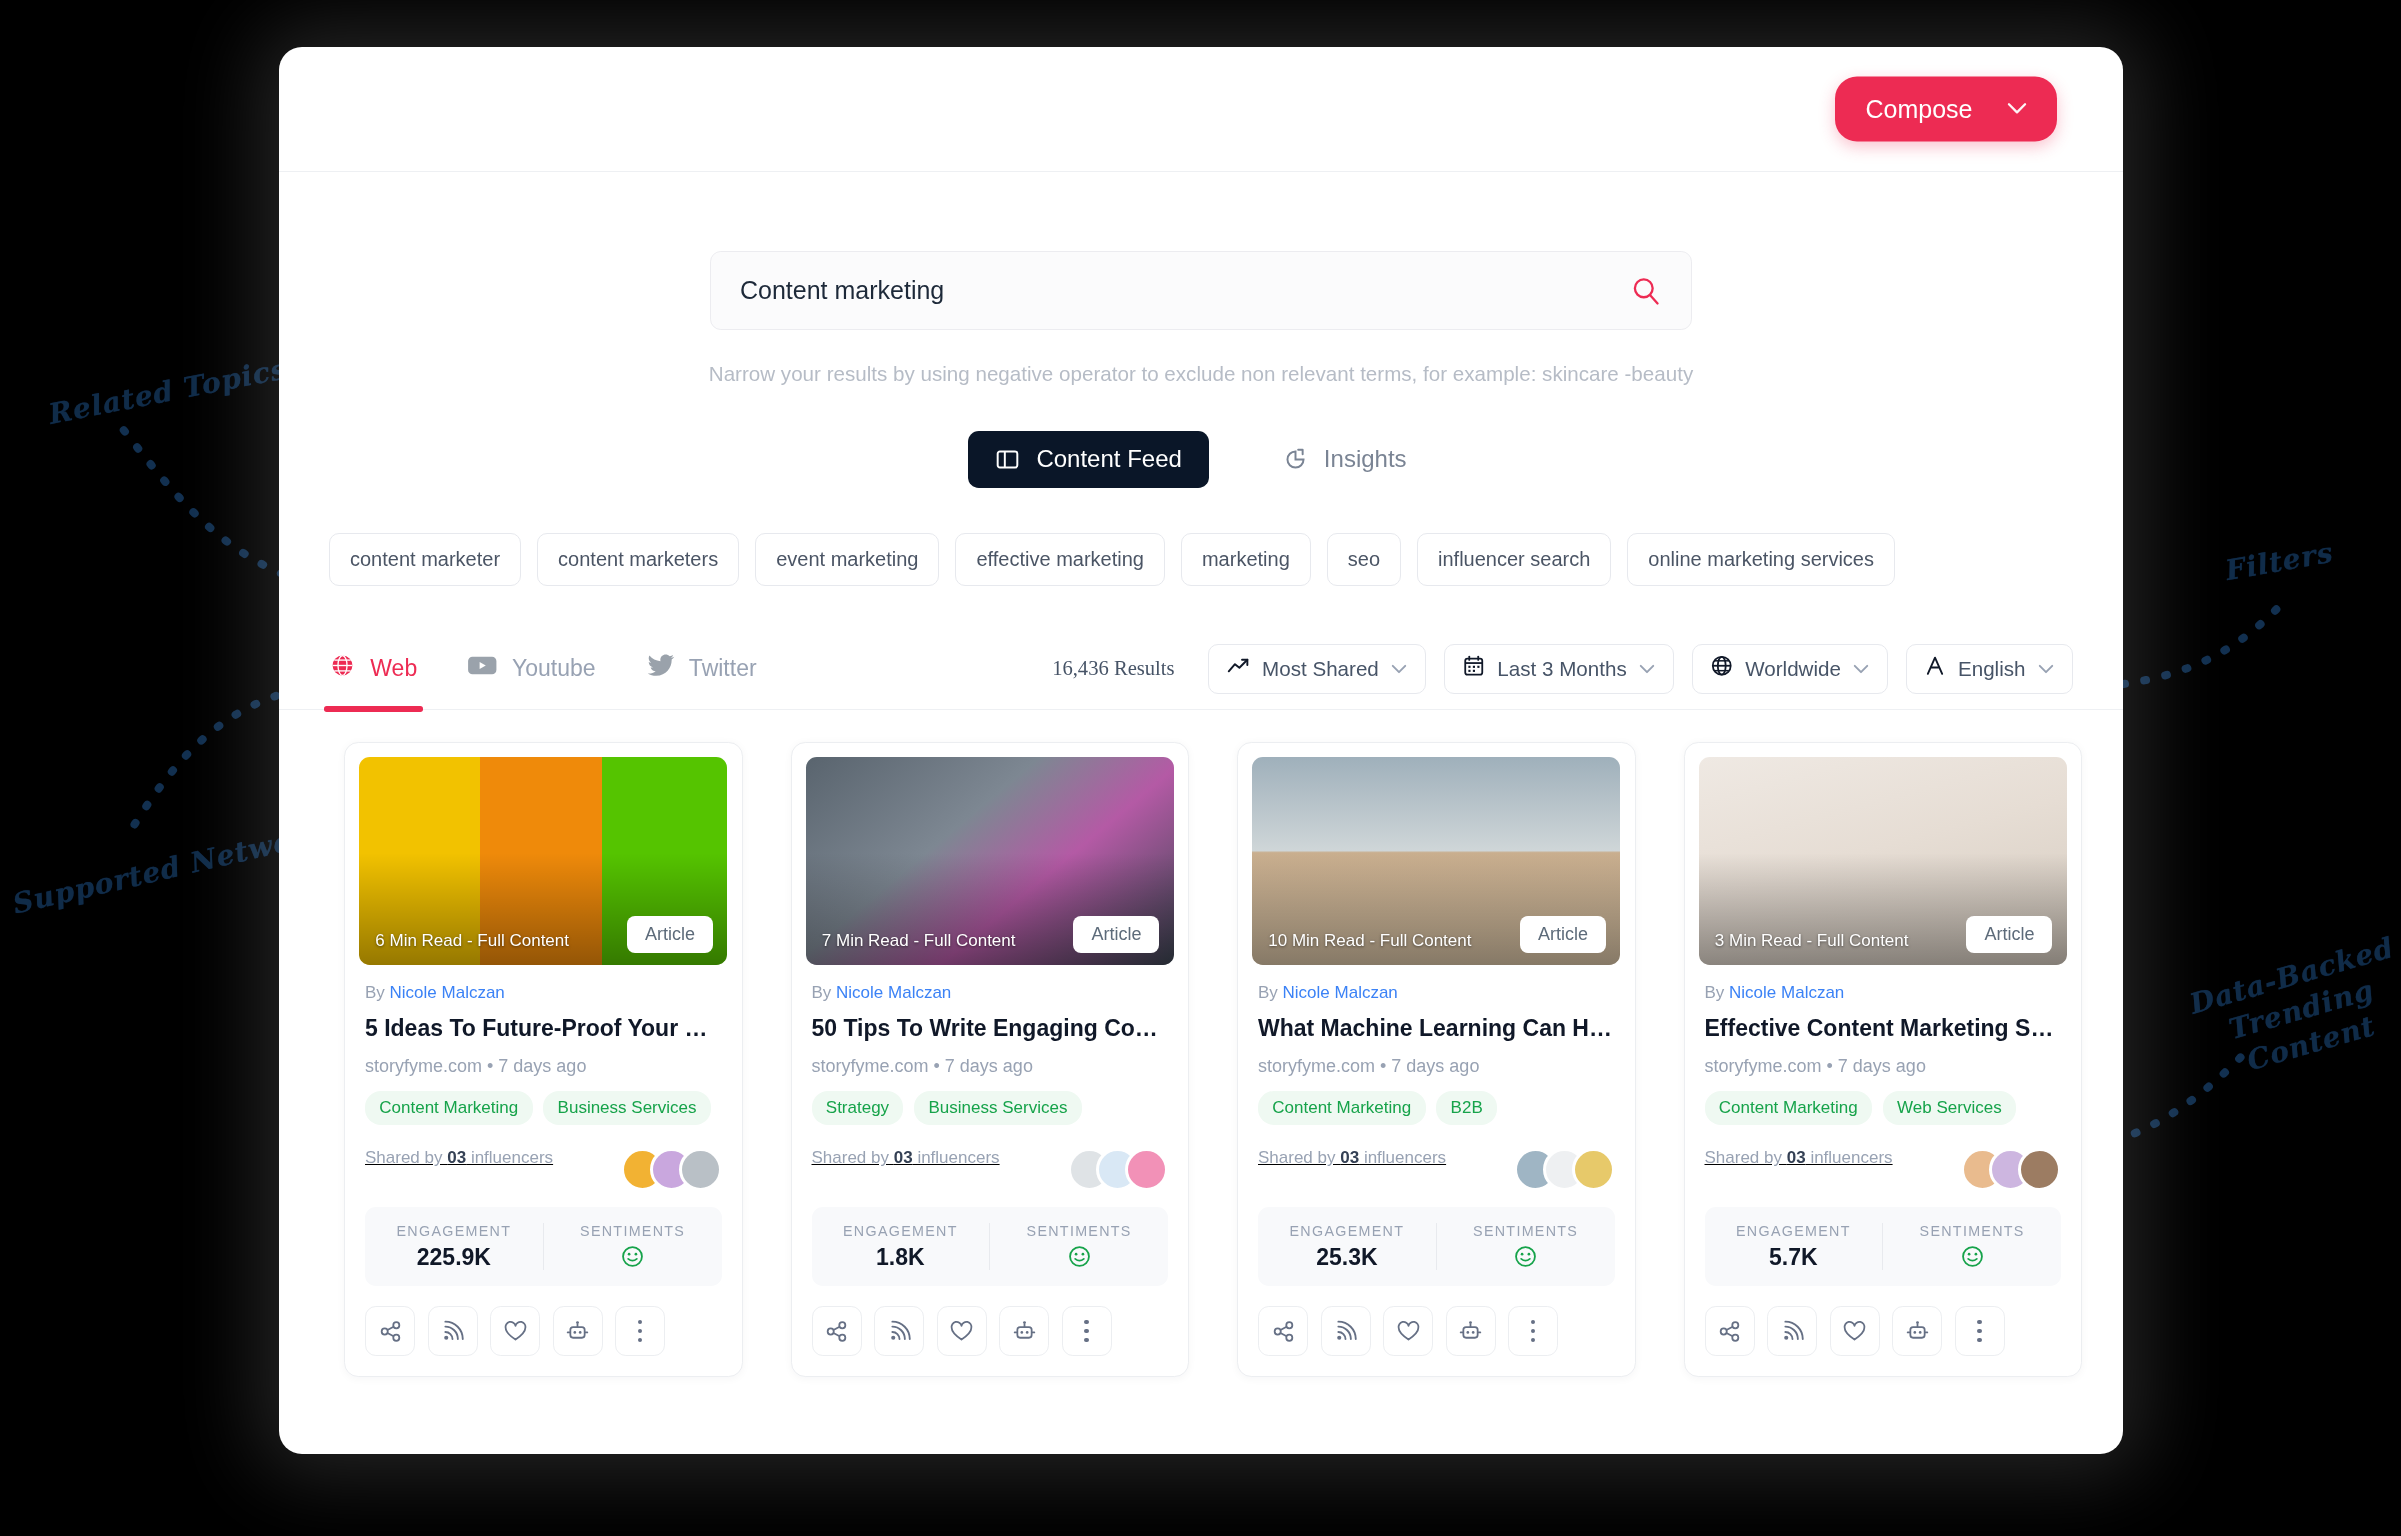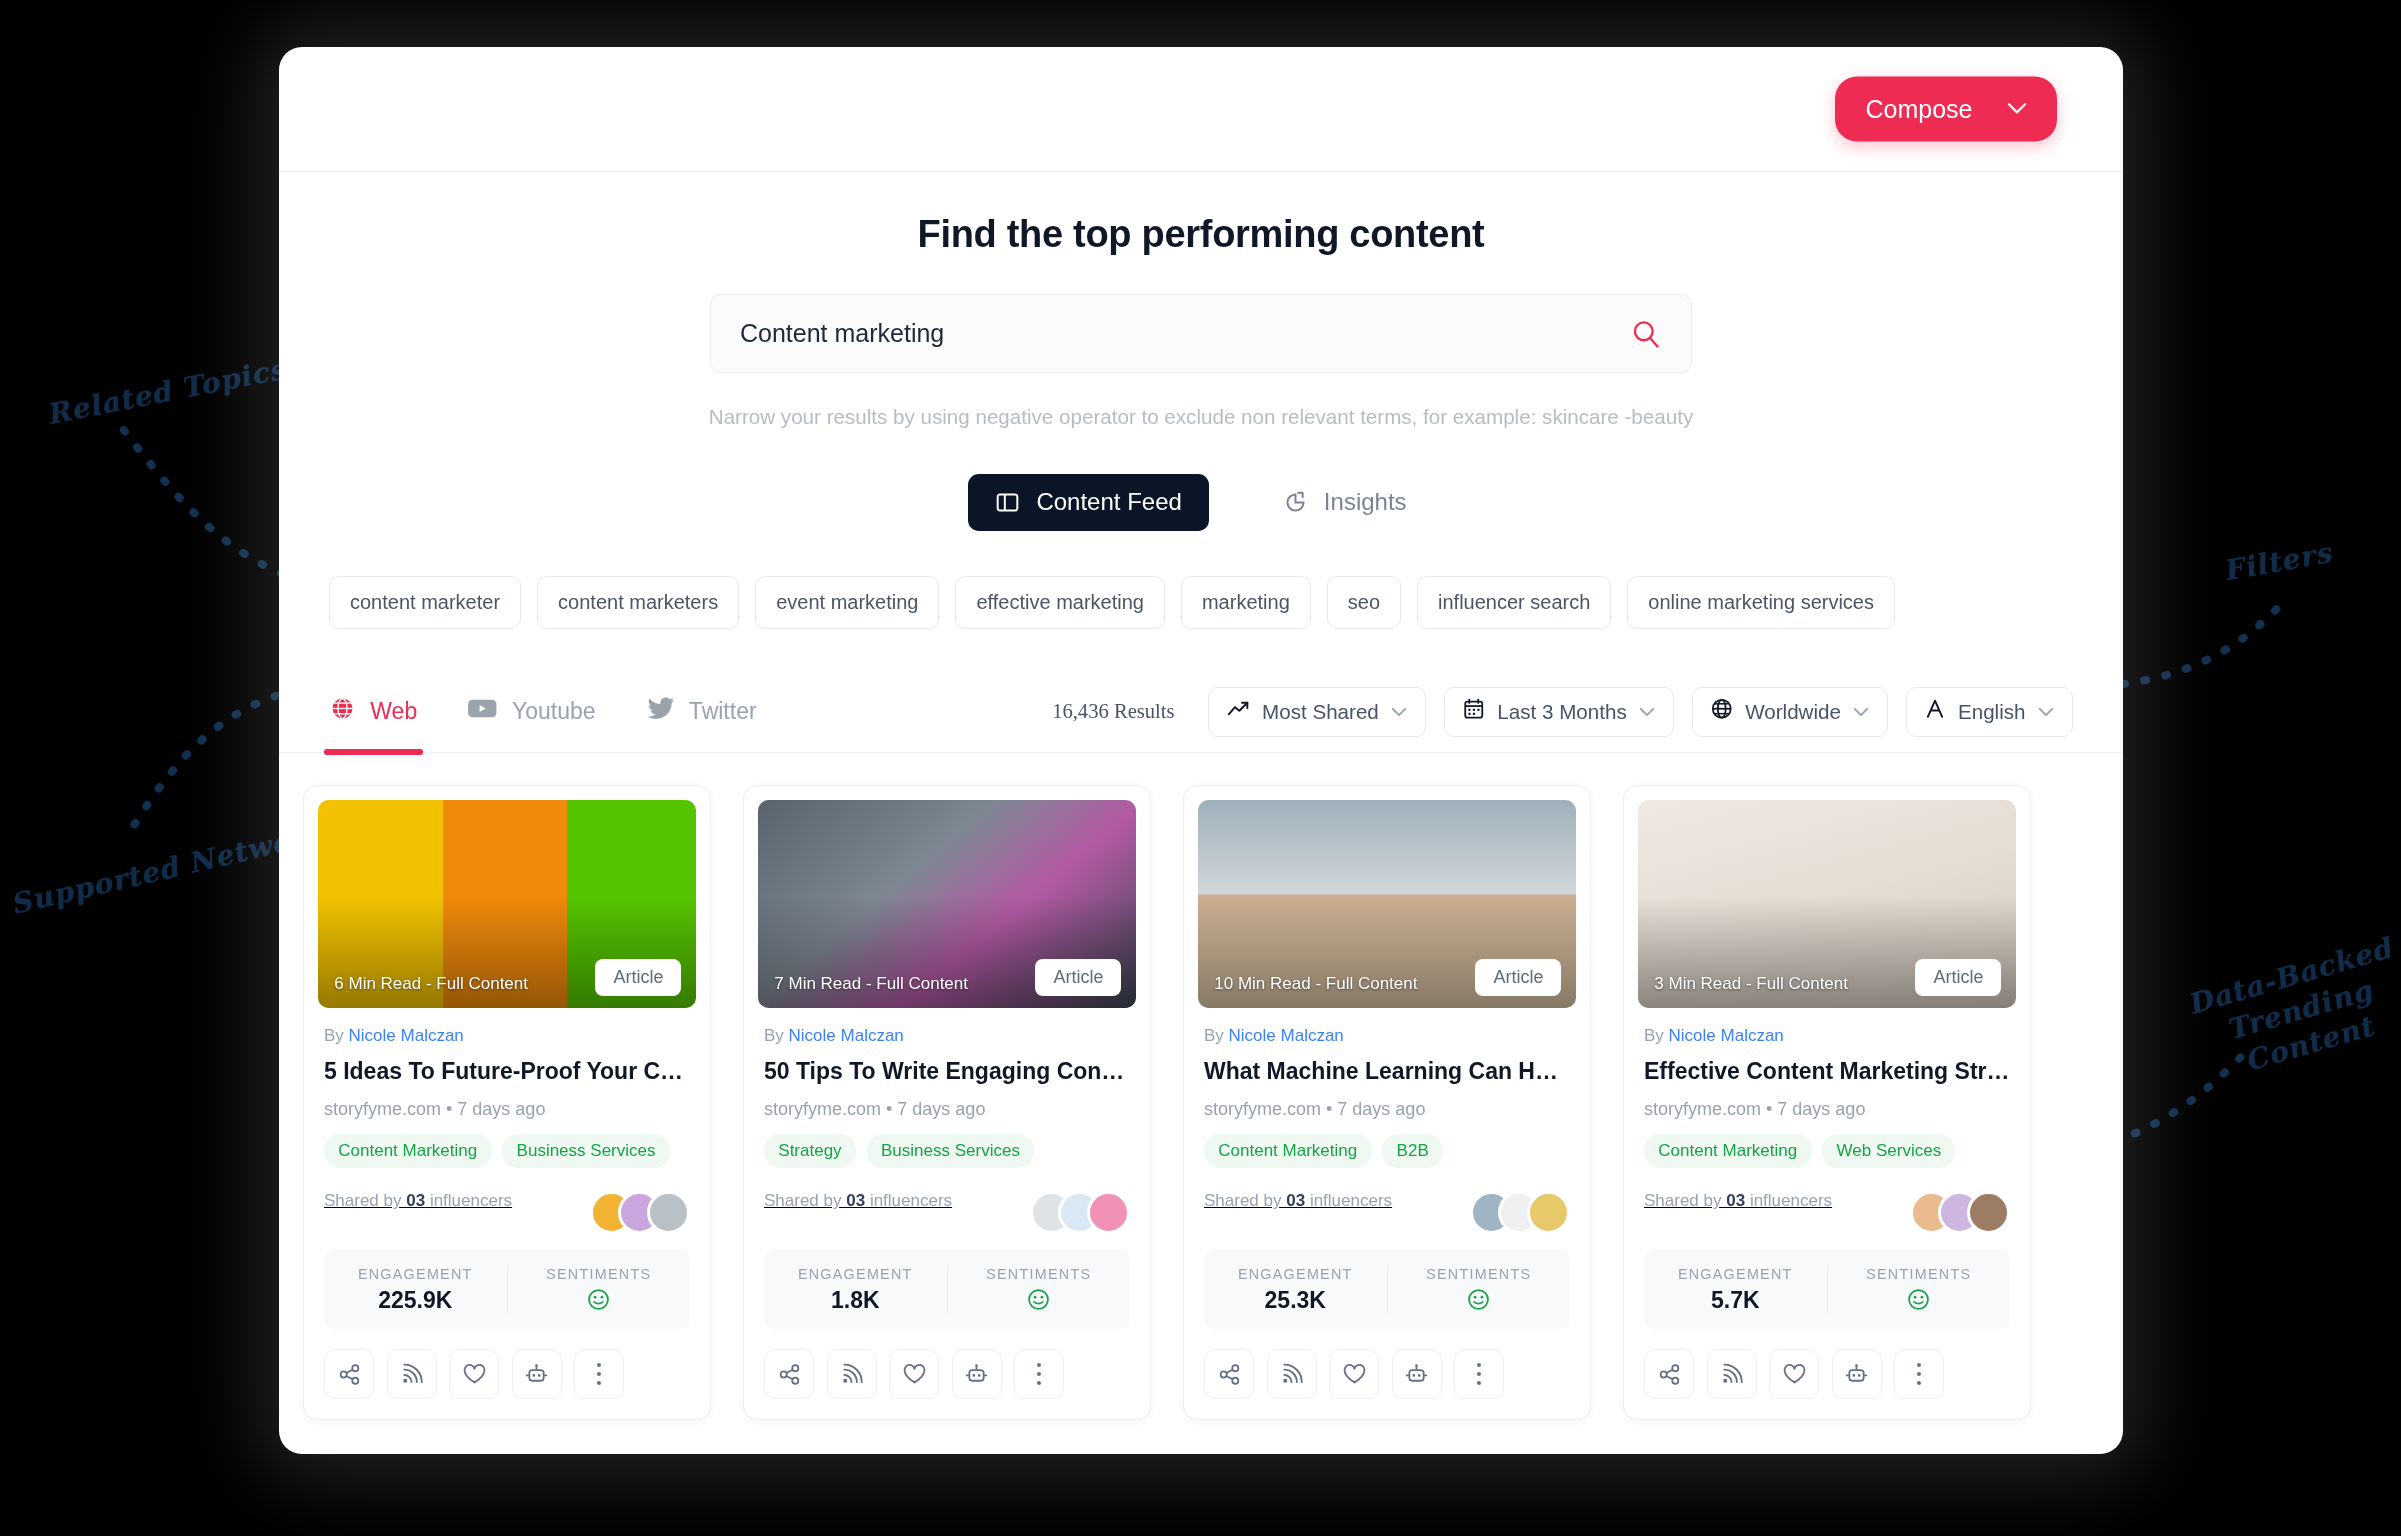--- a/index.html
+++ b/index.html
@@ -136,21 +136,21 @@
   .filter-pill {
     display:flex; align-items:center; gap: 12.5px;
     border:1.8px solid #e7e9ee; border-radius: 10px; background:#fff;
     height: 50px; padding: 8px 18px; font-size: 20.6px; color:#475467; cursor:pointer;
     white-space:nowrap;
   }
   .filter-pill .chev { color:#98a2b3; font-size:15.2px; }
 
   
   .cards {
-    display:flex; gap: 32px; padding: 32px 41px 0 24px;
+    display:flex; gap: 48px; padding: 32px 41px 0 65px;
   }
   .card {
     width: 408px;
     border: 1.8px solid #eceef1; border-radius: 14.3px;
     background:#fff; overflow:hidden;
     box-shadow: 0 1.8px 9px rgba(16,24,40,.04);
   }
   .card-img {
     position:relative; height: 208px; margin: 14.3px 14.3px 0 14.3px;
     border-radius: 10.8px; overflow:hidden;
@@ -249,21 +249,20 @@
         <span>Compose</span>
         <span class="chev">
           <svg width="20" height="12.5" viewBox="0 0 22 14">
               <path d="M2 2 L11 11 L20 2" stroke="#fff" stroke-width="2.6" fill="none" stroke-linecap="round" stroke-linejoin="round"></path>
             </svg>
         </span>
       </button>
     </div>
 
     <div class="hero">
-      <h1>Find the top performing content</h1>
 
       <div class="searchbar">
         <input type="text" value="Content marketing" placeholder="Search for content" style="">
         <span class="search-ico">
           <svg width="32" height="32" viewBox="0 0 36 36">
             <circle cx="15.5" cy="15" r="10" stroke="#ED2B53" stroke-width="2.6" fill="none"></circle>
             <line x1="23" y1="23" x2="31" y2="32" stroke="#ED2B53" stroke-width="2.6" stroke-linecap="round"></line>
           </svg>
         </span>
       </div>

